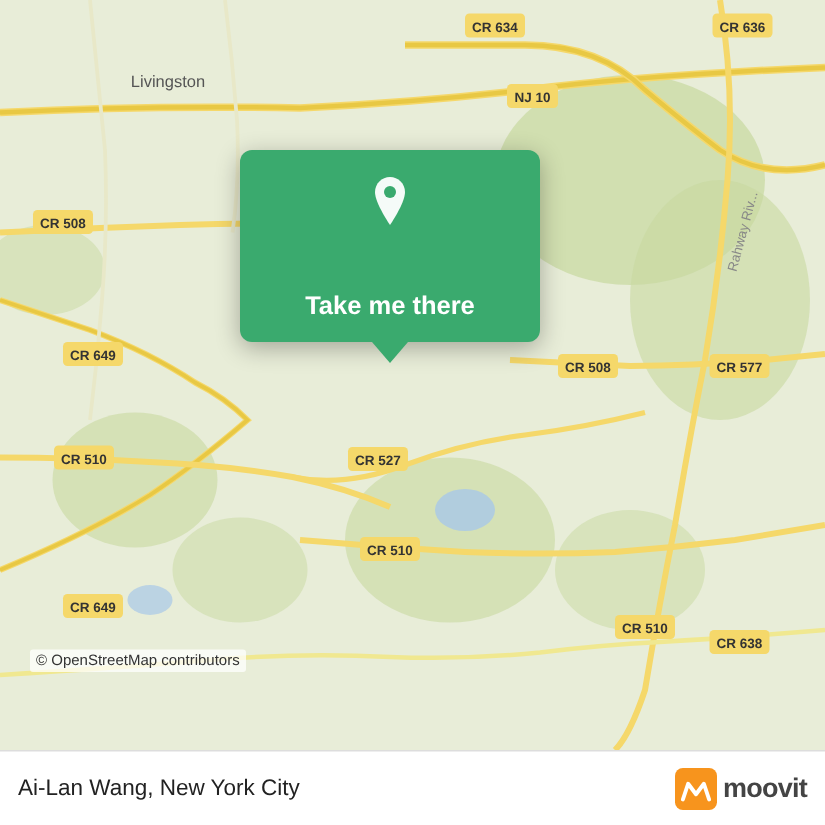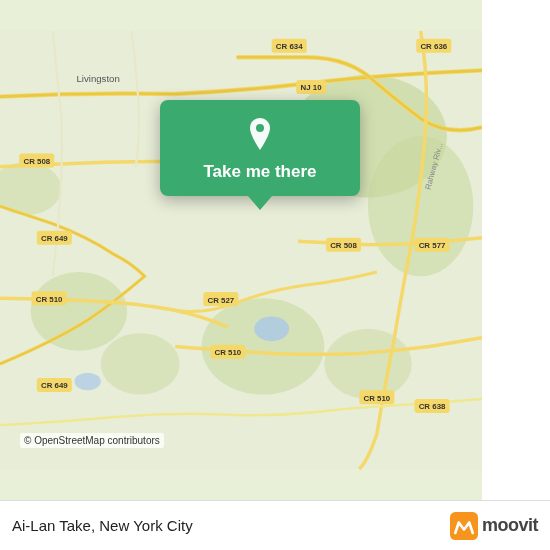--- a/index.html
+++ b/index.html
@@ -5,21 +5,21 @@
     * { margin: 0; padding: 0; box-sizing: border-box; }
     body {
       width: 550px;
       height: 550px;
       overflow: hidden;
       font-family: Arial, sans-serif;
       position: relative;
     }
 
     #map-container {
-      width: 482px;
+      width: 550px;
       height: 500px;
       position: relative;
       overflow: hidden;
       background-color: #e8f0d8;
     }
 
     
     #map-svg {
       width: 100%;
       height: 100%;
@@ -60,20 +60,21 @@
       width: 38px;
       height: 38px;
       margin-bottom: 8px;
     }
 
     #card-label {
       color: #fff;
       font-size: 17px;
       font-weight: 600;
       white-space: nowrap;
+      margin-top: 32px;
     }
 
     
     #bottom-bar {
       width: 550px;
       height: 50px;
       background: #fff;
       display: flex;
       align-items: center;
       justify-content: space-between;
@@ -212,21 +213,21 @@
     </svg>
     <span id="card-label">Take me there</span>
   </div>
 
   <div id="osm-attribution">
     <span>© OpenStreetMap contributors</span>
   </div>
 </div>
 
 <div id="bottom-bar">
-  <span id="location-name">Ai-Lan Take, New York City</span>
+  <span id="location-name">Ai-Lan Wang, New York City</span>
 
   <div id="moovit-logo">
 
     <svg id="moovit-m" viewBox="0 0 32 32" xmlns="http://www.w3.org/2000/svg">
       <rect width="32" height="32" rx="6" fill="#f7941d"></rect>
       <path d="M6,24 L10,12 L16,20 L22,12 L26,24" stroke="white" stroke-width="3" fill="none" stroke-linejoin="round" stroke-linecap="round"></path>
     </svg>
     <span id="moovit-text">moovit</span>
   </div>
 </div>

